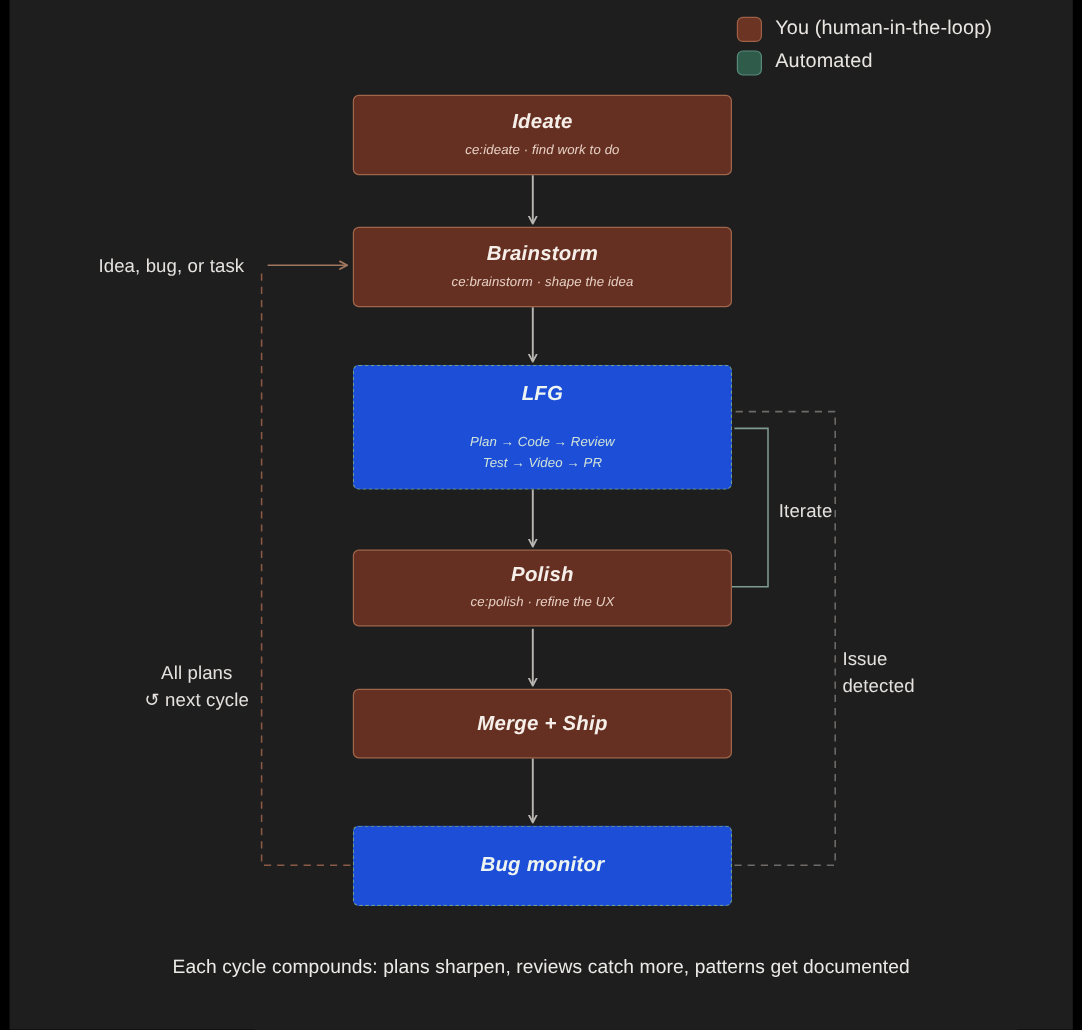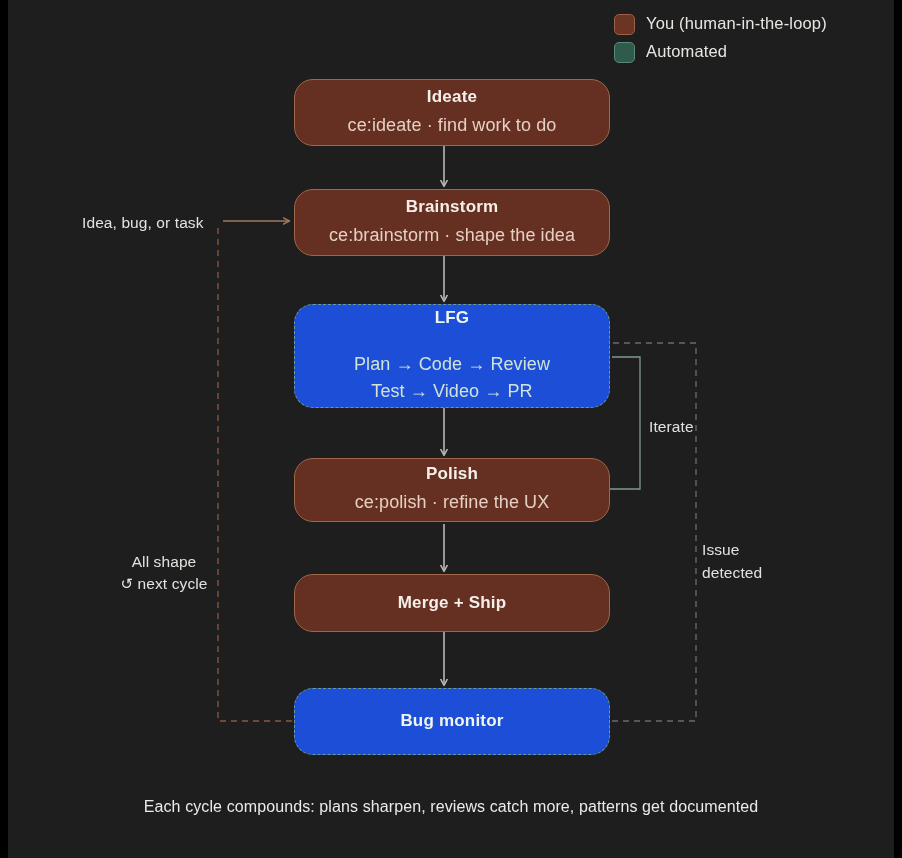--- a/index.html
+++ b/index.html
@@ -71,26 +71,27 @@
     letter-spacing: 0.15px;
     white-space: nowrap;
   }
 
   
   .node {
     position: absolute;
     left: 286px;
     width: 316px;
     box-sizing: border-box;
-    border-radius: 19px;
+    border-radius: 5px;
     display: flex;
     flex-direction: column;
     align-items: center;
     justify-content: center;
     text-align: center;
+    font-style: italic;
   }
   .node.human {
     background: #653022;
     border: 1.4px solid #a0664b;
   }
   .node.automated {
     background: #1d4ed8;
     border: 1.6px dashed #6d9a8a;
   }
   .node-title {
@@ -98,21 +99,21 @@
     font-weight: bold;
     color: #f6efe9;
     letter-spacing: 0.2px;
     line-height: 1.2;
   }
   .node.automated .node-title {
     color: #eef5f1;
   }
   .node-sub {
     margin-top: 6px;
-    font-size: 18px;
+    font-size: 11px;
     color: #e6cfc3;
     letter-spacing: 0.1px;
     line-height: 1.42;
   }
   .node.automated .node-sub {
     color: #cfe3d8;
     margin-top: 24px;
   }
 
   #node-ideate      { top: 79px;  height: 67px; }
@@ -216,21 +217,21 @@
       <div class="node-title">Merge + Ship</div>
     </div>
 
     <div id="node-bugmonitor" class="node automated">
       <div class="node-title">Bug monitor</div>
     </div>
 
     <div id="label-input" class="edge-label">Idea, bug, or task</div>
 
     <div id="label-allgood" class="edge-label">
-      <div>All shape</div>
+      <div>All plans</div>
       <div>
         <span class="recycle-glyph">↺</span>
         <span>next cycle</span>
       </div>
     </div>
 
     <div id="label-iterate" class="edge-label">Iterate</div>
 
     <div id="label-issue" class="edge-label">
       <div>Issue</div>

